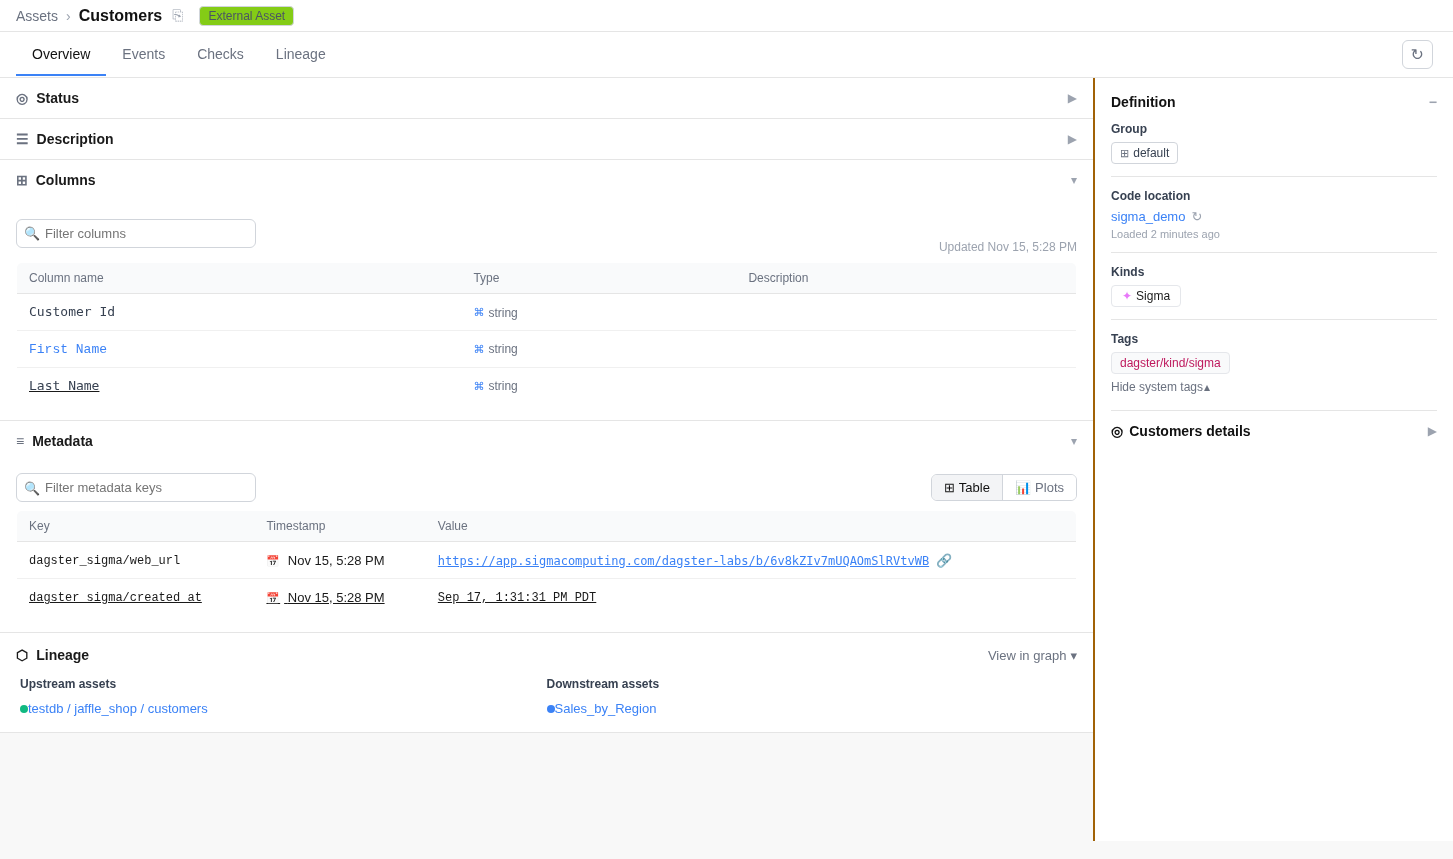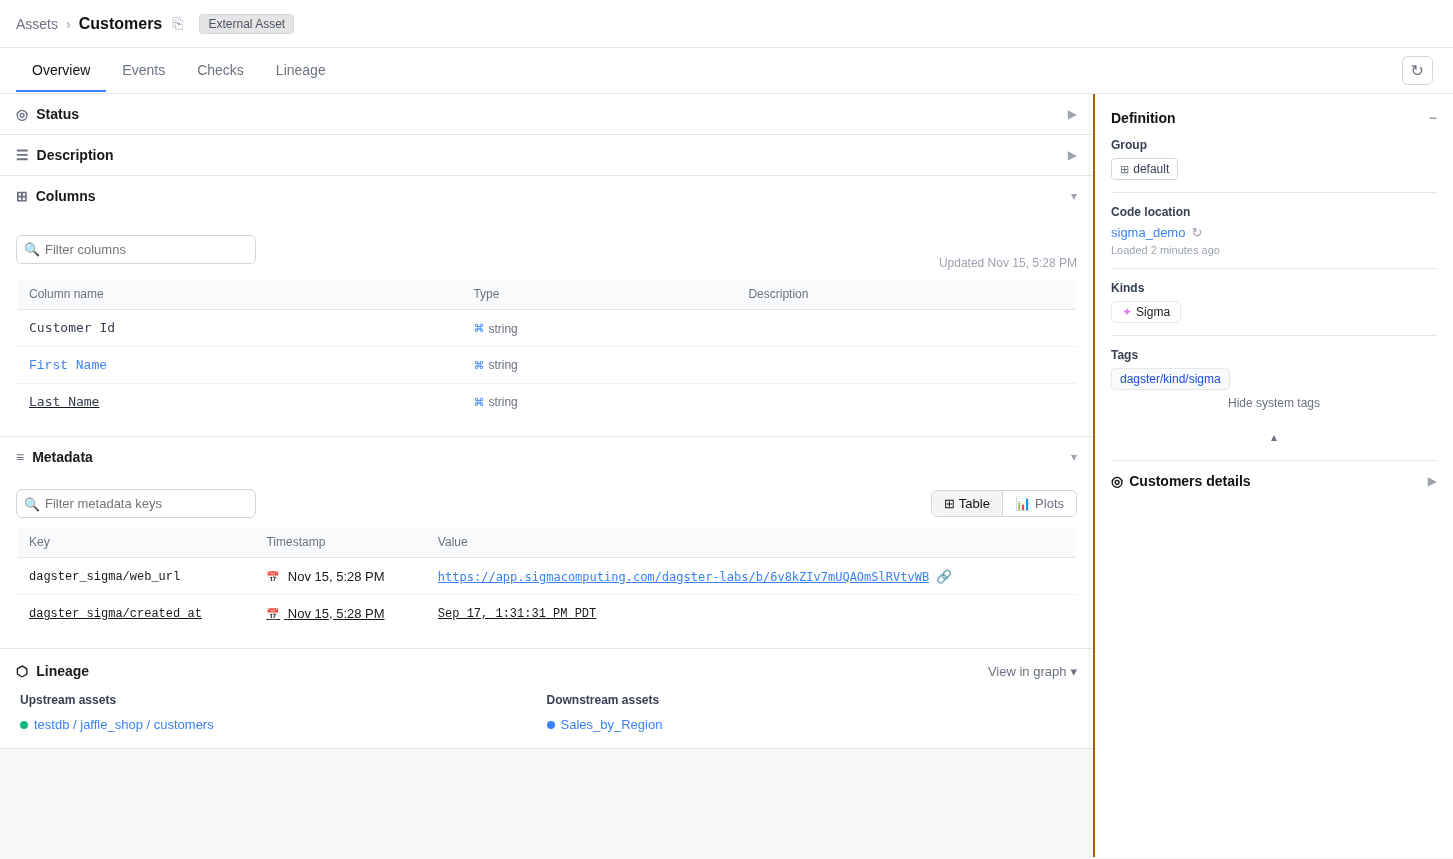--- a/index.html
+++ b/index.html
@@ -1,28 +1,28 @@
 <!DOCTYPE html>
 <html><head>
   <meta charset="utf-8">
   <style>
     * { box-sizing: border-box; margin: 0; padding: 0; }
     body { font-family: -apple-system, BlinkMacSystemFont, 'Segoe UI', sans-serif; font-size: 13px; background: #f8f8f8; color: #1a1a1a; }
 
     
     .top-header {
       display: flex; align-items: center; padding: 8px 16px; background: #fff;
-      border-bottom: 1px solid #e5e5e5; height: 48px; gap: 8px;
+      border-bottom: 1px solid #e5e5e5; height: 32px; gap: 8px;
     }
     .breadcrumb-link { color: #6b7280; font-size: 14px; font-weight: 500; text-decoration: none; cursor: pointer; }
     .breadcrumb-sep { color: #9ca3af; font-size: 14px; }
     .page-title { font-size: 16px; font-weight: 600; color: #111; }
     .copy-icon { color: #9ca3af; cursor: pointer; font-size: 14px; margin-left: 2px; }
     .badge {
-      background: #e5e5e5; border: 1px solid #d1d5db; border-radius: 4px;
+      background: #84cc16; border: 1px solid #d1d5db; border-radius: 4px;
       padding: 2px 8px; font-size: 12px; color: #4b5563; margin-left: 8px;
     }
     .sync-btn {
       margin-left: auto; background: none; border: 1px solid #d1d5db; border-radius: 6px;
       padding: 4px 8px; cursor: pointer; color: #6b7280; font-size: 16px;
     }
 
     
     .tabs {
       display: flex; align-items: center; background: #fff;
@@ -84,21 +84,21 @@
     .cal-icon { color: #6b7280; font-size: 11px; margin-right: 4px; }
 
     
     .lineage-section { background: #fff; border-bottom: 1px solid #e5e5e5; }
     .lineage-header { display: flex; align-items: center; justify-content: space-between; padding: 14px 16px; }
     .lineage-title { display: flex; align-items: center; gap: 8px; font-size: 14px; font-weight: 600; }
     .view-graph-btn { font-size: 13px; color: #6b7280; cursor: pointer; display: flex; align-items: center; gap: 4px; }
     .lineage-content { display: flex; padding: 0 20px 16px; gap: 0; }
     .lineage-col { flex: 1; }
     .lineage-col-title { font-size: 12px; font-weight: 600; color: #374151; margin-bottom: 10px; }
-    .lineage-item { display: flex; align-items: center; gap: 6px; font-size: 13px; color: #374151; }
+    .lineage-item { display: flex; align-items: center; font-size: 13px; color: #374151; }
     .lineage-dot { width: 8px; height: 8px; border-radius: 50%; background: #10b981; flex-shrink: 0; }
     .lineage-dot-blue { background: #3b82f6; }
 
     
     .rp-title { font-size: 14px; font-weight: 700; color: #111; margin-bottom: 12px; display: flex; align-items: center; justify-content: space-between; }
     .rp-section { margin-bottom: 16px; }
     .rp-label { font-size: 12px; font-weight: 600; color: #374151; margin-bottom: 6px; }
     .rp-badge {
       display: inline-flex; align-items: center; gap: 4px; padding: 3px 8px;
       border: 1px solid #d1d5db; border-radius: 4px; font-size: 12px; color: #374151; background: #fff;
@@ -106,23 +106,23 @@
     .rp-divider { border: none; border-top: 1px solid #e5e5e5; margin: 12px 0; }
     .code-link { color: #3b82f6; font-size: 13px; font-weight: 500; cursor: pointer; }
     .code-sub { font-size: 11px; color: #9ca3af; }
     .refresh-icon { font-size: 13px; color: #9ca3af; cursor: pointer; }
     .kinds-badge {
       display: inline-flex; align-items: center; gap: 4px; padding: 3px 10px;
       border: 1px solid #e5e7eb; border-radius: 4px; font-size: 12px; background: #fff;
     }
     .tag-badge {
       display: inline-block; padding: 3px 8px; border: 1px solid #e5e7eb;
-      border-radius: 4px; font-size: 12px; color: #1d4ed8; background: #f9fafb; cursor: pointer;
-    }
-    .hide-tags { font-size: 12px; color: #6b7280; cursor: pointer; display: flex; align-items: center; gap: 20px; margin-top: 6px; flex-direction: column; }
+      border-radius: 4px; font-size: 12px; color: #be185d; background: #f9fafb; cursor: pointer;
+    }
+    .hide-tags { font-size: 12px; color: #6b7280; cursor: pointer; display: flex; align-items: center; gap: 1px; margin-top: 6px; }
     .automation-header { display: flex; align-items: center; justify-content: space-between; }
     .rp-section-title { font-size: 14px; font-weight: 700; color: #111; display: flex; align-items: center; gap: 6px; }
 
     .sigma-icon { color: #e879f9; }
   </style>
 </head>
 <body>
 
 <div class="top-header">
   <span class="breadcrumb-link">Assets</span>

